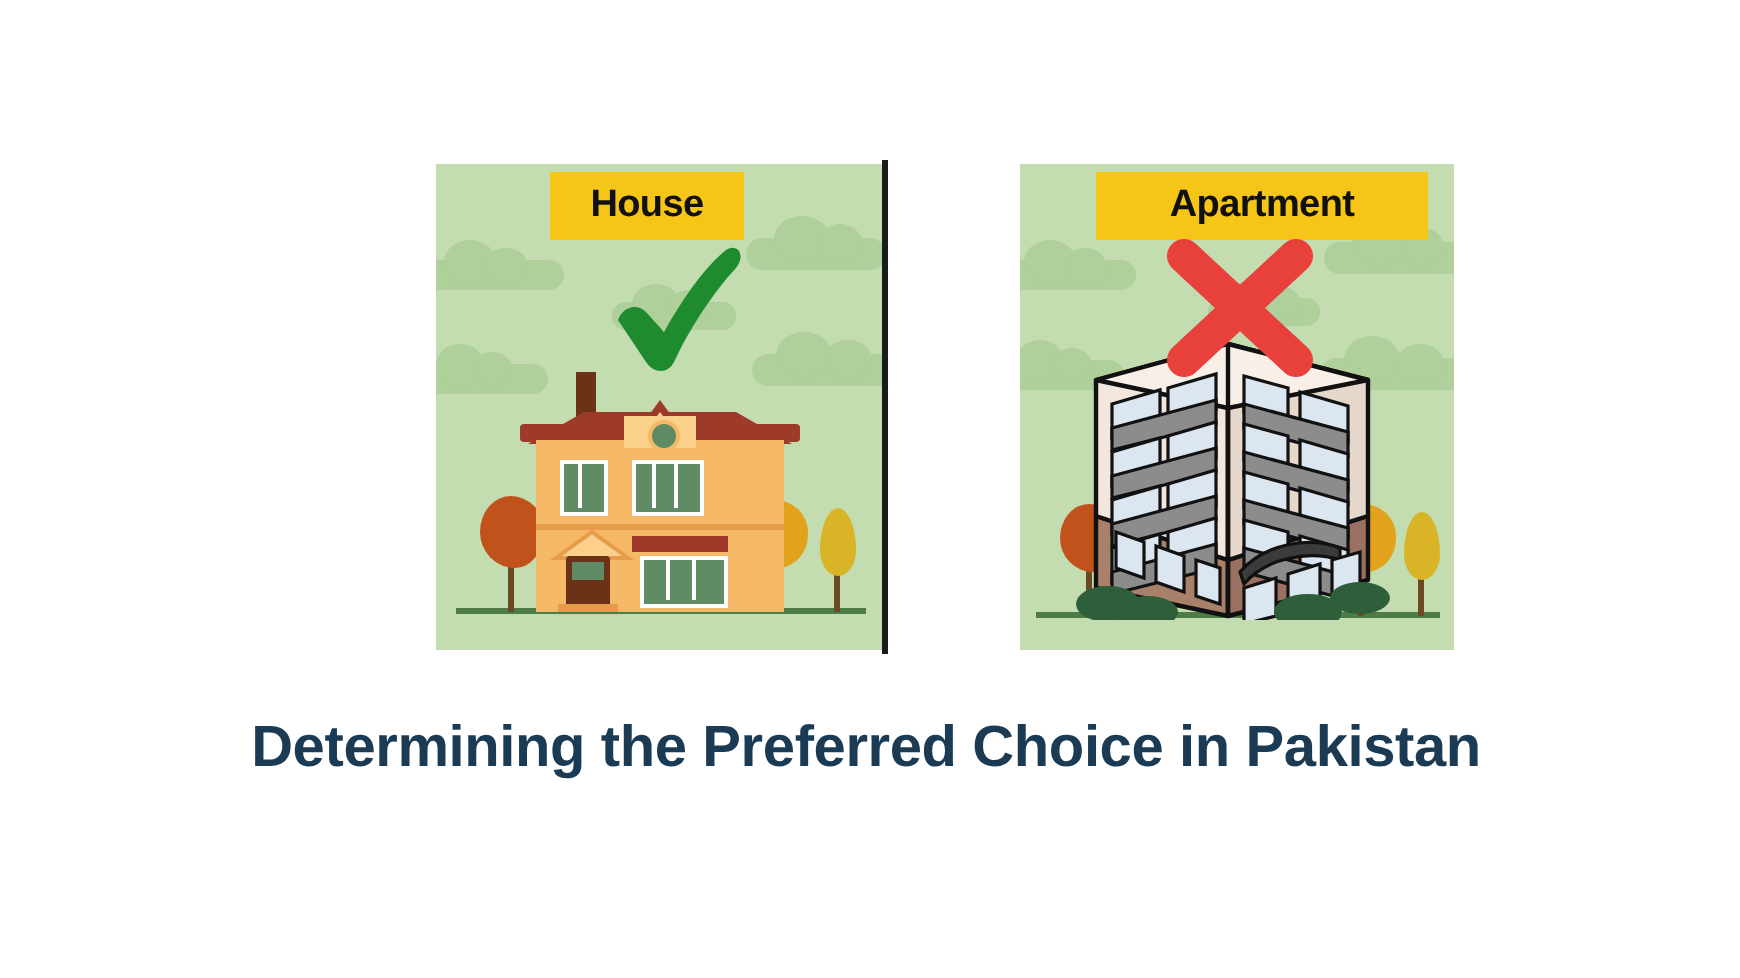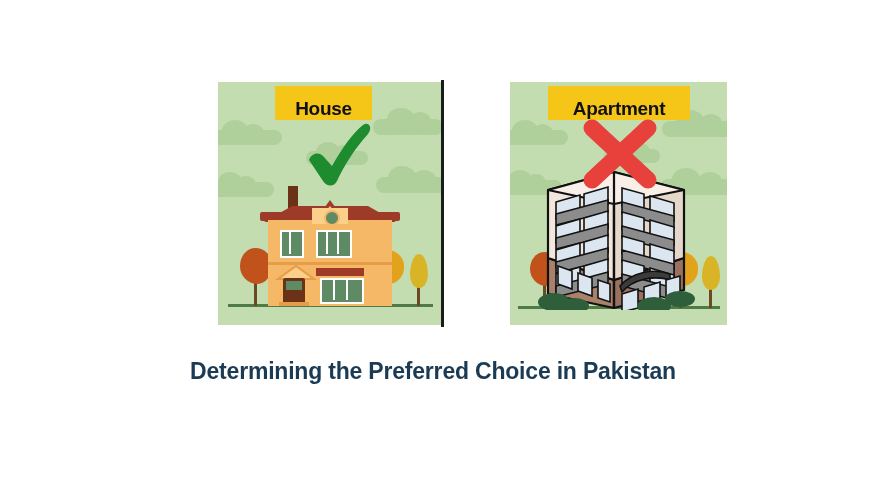--- a/index.html
+++ b/index.html
@@ -45,39 +45,39 @@
   .cl{position:absolute;}
   .cl .b{position:absolute;background:#AFCF9B;border-radius:14px;}
   .cl .p1,.cl .p2,.cl .p3{position:absolute;background:#AFCF9B;border-radius:50%;}
 
   
   .ground{position:absolute;height:3px;background:#4E7B46;}
 
   
   .label-plate{
     position:absolute;background:#F5C518;
-    display:flex;align-items:flex-end;justify-content:center;
+    display:flex;align-items:center;justify-content:center;
   }
   .label-plate span{
     color:#111111;font-weight:bold;font-size:19px;
     font-family:"Liberation Sans", sans-serif;letter-spacing:-0.3px;
   }
 
   
   .checkmark{position:absolute;}
   
   .crossmark{position:absolute;}
 
   
   .hp{position:absolute;}
 
   
   .page-title{
     position:absolute;left:0;top:358px;width:866px;text-align:center;
-    color:#1B3A54;font-size:23px;font-weight:bold;
+    color:#1B3A54;font-size:29px;font-weight:bold;
     font-family:"Liberation Sans", sans-serif;letter-spacing:-0.2px;
   }
 </style>
 </head>
 <body>
 
 <div class="stage">
 
 
   <div class="panel" id="panel-house">
@@ -202,21 +202,21 @@
       <div class="b" style="left:0;top:11px;width:74px;height:16px;"></div>
       <div class="p1" style="left:12px;top:0px;width:28px;height:23px;"></div>
       <div class="p2" style="left:38px;top:4px;width:24px;height:19px;"></div>
     </div>
     <div class="cl" style="left:94px;top:58px;width:56px;height:22px;">
       <div class="b" style="left:0;top:9px;width:56px;height:14px;"></div>
       <div class="p1" style="left:10px;top:0px;width:24px;height:20px;"></div>
       <div class="p2" style="left:26px;top:3px;width:20px;height:17px;"></div>
     </div>
 
-    <div class="label-plate" style="left:38px;top:4px;width:142px;height:34px;">
+    <div class="label-plate" style="left:38px;top:4px;width:166px;height:34px;">
       <span>Apartment</span>
     </div>
 
     <div class="ground" style="left:8px;top:224px;width:202px;"></div>
 
     <div class="hp" style="left:18px;top:170px;width:34px;height:56px;">
       <div style="position:absolute;left:15px;top:26px;width:3px;height:30px;background:#6B4A22;"></div>
       <div style="position:absolute;left:2px;top:0px;width:30px;height:34px;background:#C1521C;border-radius:48% 52% 45% 55% / 50% 48% 52% 50%;"></div>
     </div>
 

